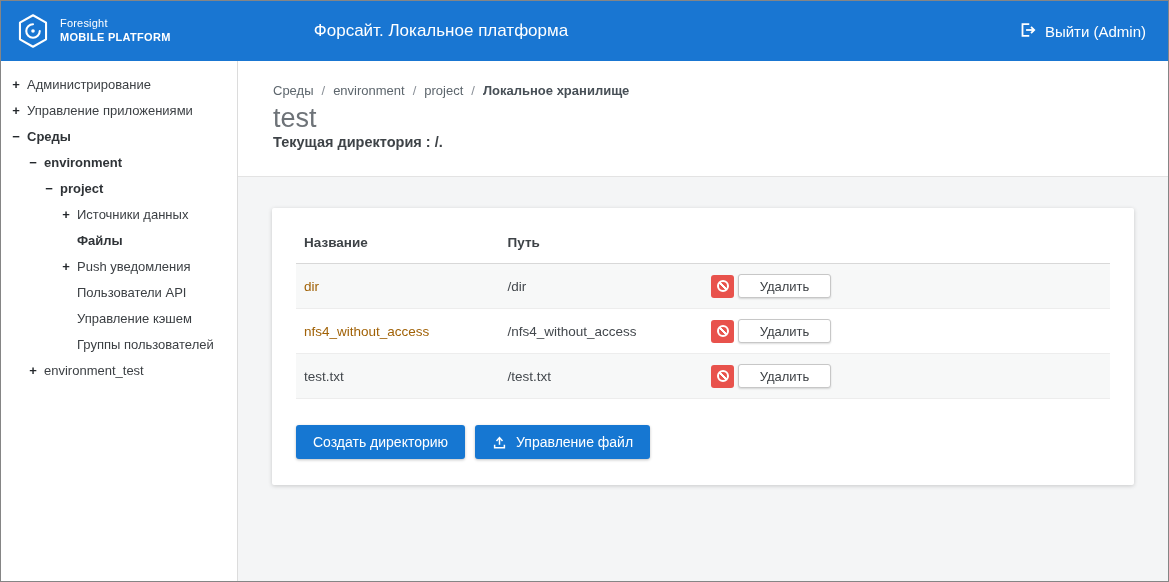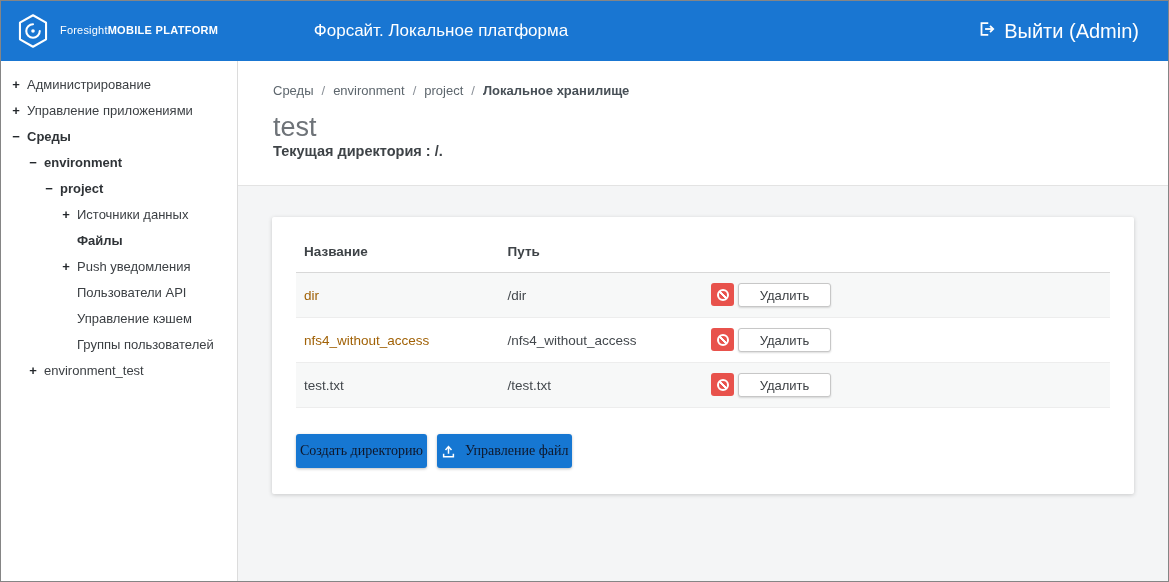--- a/index.html
+++ b/index.html
@@ -7,62 +7,62 @@
   body{
     font-family:"Liberation Sans","DejaVu Sans",sans-serif;
     border:1px solid #858585;
     background:#fff;
     overflow:hidden;
   }
   
   .topbar{height:60px;background:#1976d2;display:flex;align-items:center;position:relative;color:#fff}
   .logo{display:flex;align-items:center;gap:9px;padding-left:14px}
   .logo-icon{width:36px;height:36px;flex:none}
-  .logo-text{display:flex;line-height:1.25}
+  .logo-text{display:flex;flex-direction:column;line-height:1.25}
   .logo-l1{font-size:11px;font-weight:400;letter-spacing:.2px}
   .logo-l2{font-size:11px;font-weight:700;letter-spacing:.3px}
   .app-title{position:absolute;left:440px;transform:translateX(-50%);font-size:17px;font-weight:400;white-space:nowrap}
-  .logout{position:absolute;right:29px;display:flex;align-items:center;gap:9px;font-size:20px;cursor:pointer}
+  .logout{position:absolute;right:22px;display:flex;align-items:center;gap:9px;font-size:15px;cursor:pointer}
   
   .layout{display:flex;height:520px}
   .sidebar{width:237px;background:#fff;border-right:1px solid #dcdcdc;padding-top:10px;overflow:hidden;flex:none}
   .tree-item{display:flex;align-items:center;height:26px;font-size:13px;color:#3b3f43;cursor:pointer;white-space:nowrap}
   .tree-item.bold .tree-label{font-weight:700;color:#2f3337}
   .tree-toggle{width:14px;margin-right:4px;font-weight:700;font-size:13px;color:#23272b;text-align:center;flex:none;line-height:1}
   .lvl0{padding-left:8px}.lvl1{padding-left:25px}.lvl2{padding-left:41px}.lvl3{padding-left:58px}
   
   .main{flex:1;display:flex;flex-direction:column;background:#f4f5f6;overflow:hidden}
   .page-head{background:#fff;padding:22px 35px 26px;border-bottom:1px solid #e3e3e3}
   .breadcrumb{display:flex;align-items:center;gap:8px;font-size:13px;color:#5d666d}
   .crumb{cursor:pointer}
   .crumb-sep{color:#8a9097}
   .crumb.current{font-weight:700;color:#474f56;cursor:default}
-  .page-title{font-size:27px;font-weight:400;color:#6e7378;margin-top:14px}
+  .page-title{font-size:27px;font-weight:400;color:#6e7378;margin-top:5px}
   .current-dir{font-size:14.5px;font-weight:700;color:#3e4347;}
   .content{flex:1;padding:31px 34px}
   .card{background:#fff;border-radius:2px;box-shadow:0 1px 4px rgba(0,0,0,.18);padding:14px 24px 26px}
   table{width:100%;border-collapse:collapse}
   thead tr{border-bottom:1px solid #d8d8d8}
   th{text-align:left;font-size:13.5px;font-weight:700;color:#3e4347;padding:13px 8px}
   tbody tr{border-bottom:1px solid #ededed}
   tbody tr:nth-child(odd){background:#f7f8f8}
   td{padding:10px 8px;font-size:13.5px;color:#43484d;height:43px}
   th:nth-child(1),td:nth-child(1){width:25%}
   th:nth-child(2),td:nth-child(2){width:25%}
   a.cell-link{color:#a16207;text-decoration:none;cursor:pointer}
-  .delete-group{display:inline-flex;gap:4px}
+  .delete-group{display:inline-flex;align-items:center;gap:4px}
   .del-ico{width:23px;height:23px;background:#e8524c;border-radius:3px;display:flex;align-items:center;justify-content:center;cursor:pointer;flex:none}
   .no-sign{width:12px;height:12px;border:2px solid #fff;border-radius:50%;
     background:linear-gradient(45deg,transparent 40%,#fff 40%,#fff 60%,transparent 60%)}
   .del-btn{height:24px;min-width:93px;background:#fff;border:1px solid #c7c7c7;border-radius:3px;
     font-size:13px;color:#3b3f43;cursor:pointer;box-shadow:0 1px 2px rgba(0,0,0,.14);font-family:inherit}
   .card-actions{display:flex;gap:10px;margin-top:26px}
-  .primary-btn{background:#1677d2;color:#0f172a;border:none;border-radius:3px;font-size:14px;
-    padding:0 4px;height:34px;display:inline-flex;align-items:center;gap:9px;cursor:pointer;
-    box-shadow:0 1px 3px rgba(0,0,0,.25);font-family:Liberation Serif, serif}
+  .primary-btn{background:#1677d2;color:#ffffff;border:none;border-radius:3px;font-size:14px;
+    padding:0 17px;height:34px;display:inline-flex;align-items:center;gap:9px;cursor:pointer;
+    box-shadow:0 1px 3px rgba(0,0,0,.25);font-family:Liberation Sans, sans-serif}
 </style>
 </head>
 <body>
 
 <header class="topbar">
   <div class="logo">
     <span class="logo-icon">
       <svg viewBox="0 0 40 40" width="36" height="36">
         <path d="M20 2.5 L34.5 10.8 V29.2 L20 37.5 L5.5 29.2 V10.8 Z" fill="none" stroke="#fff" stroke-width="2.3" stroke-linejoin="round"></path>
         <path d="M20 12.5 a7.5 7.5 0 1 0 7.5 7.5" fill="none" stroke="#fff" stroke-width="2.3" stroke-linecap="round"></path>

